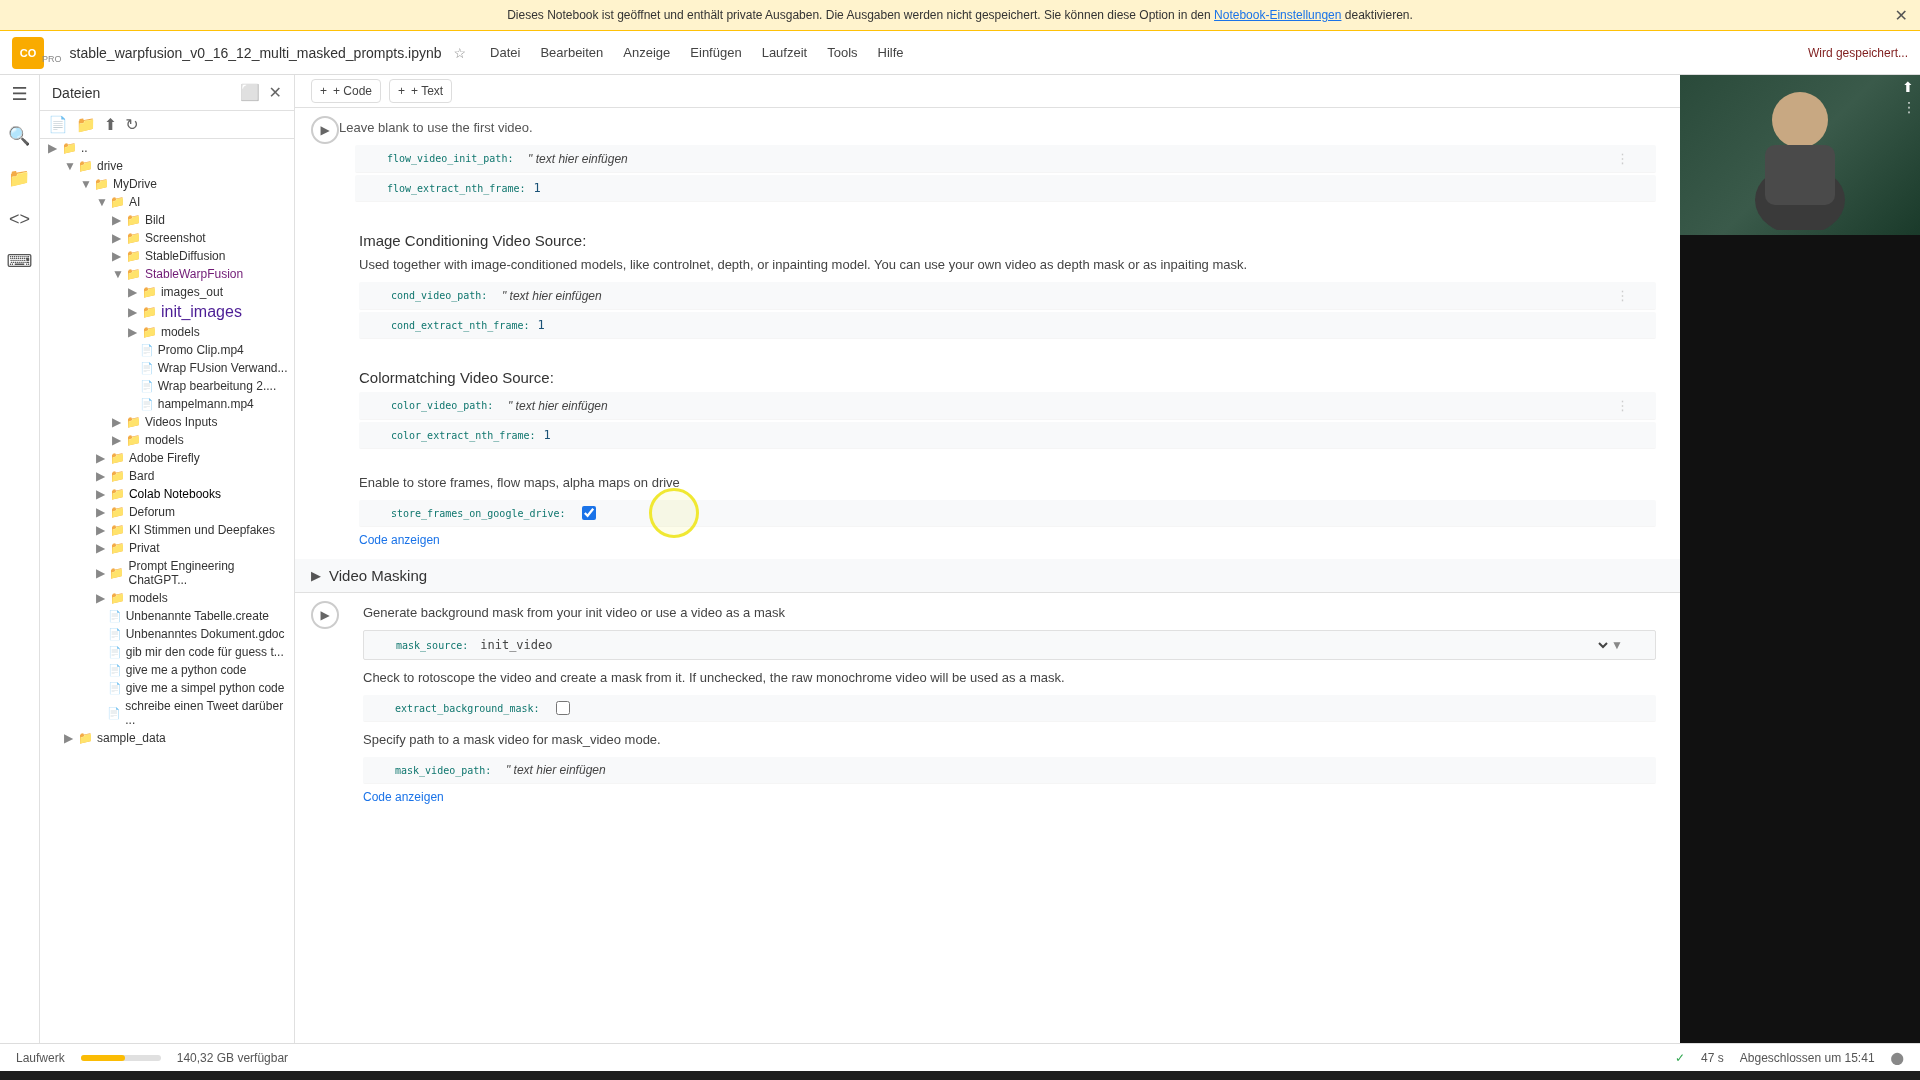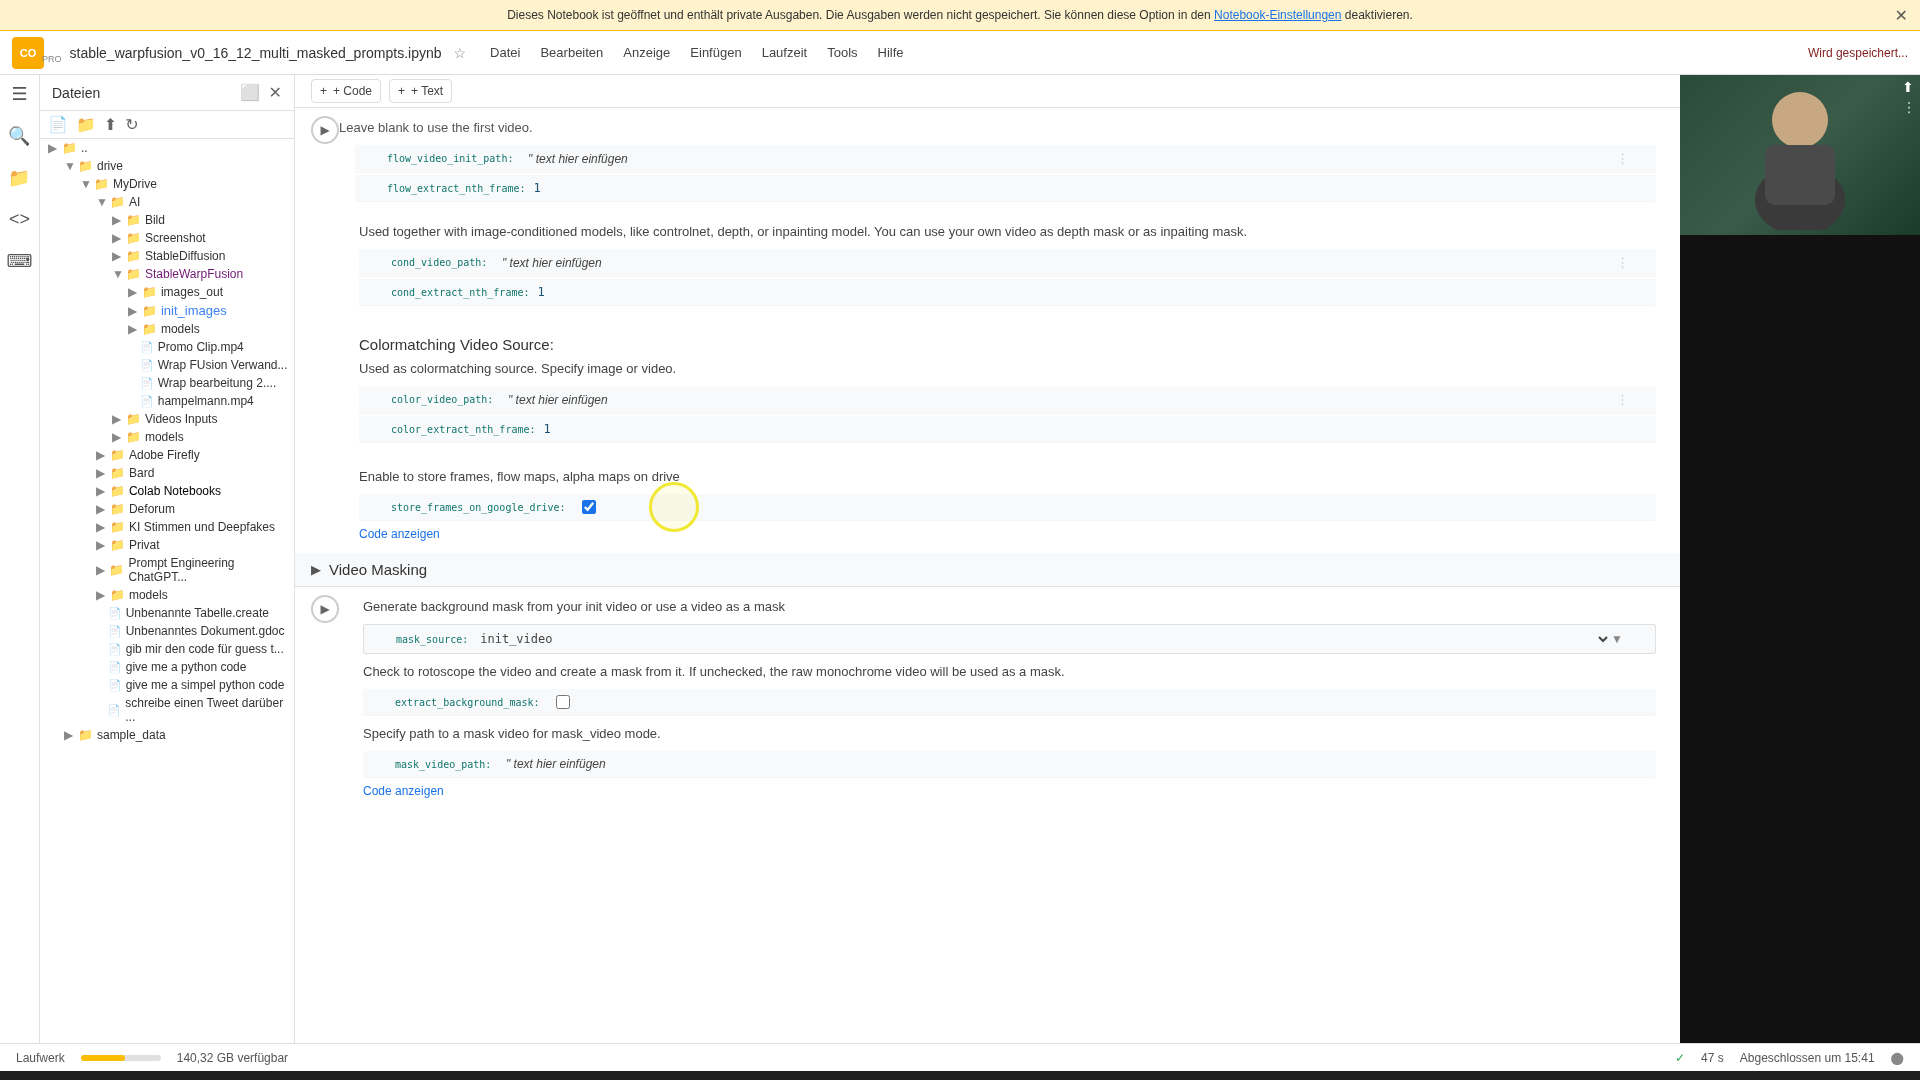--- a/index.html
+++ b/index.html
@@ -316,21 +316,21 @@
           <span style="font-size:12px;color:#701a75;">StableWarpFusion</span>
         </div>
         <div class="tree-item" style="padding-left: 88px;">
           <span style="width:12px;color:#888;margin-right:2px;">▶</span>
           <span style="color:#5f6368;margin-right:4px;">📁</span>
           <span style="font-size:12px;color:#333;">images_out</span>
         </div>
         <div class="tree-item" style="padding-left: 88px;">
           <span style="width:12px;color:#888;margin-right:2px;">▶</span>
           <span style="color:#5f6368;margin-right:4px;">📁</span>
-          <span style="font-size:13px;color:#3b82f6;">init_images</span>
+          <span style="font-size:16px;color:#4c1d95;">init_images</span>
         </div>
         <div class="tree-item" style="padding-left: 88px;">
           <span style="width:12px;color:#888;margin-right:2px;">▶</span>
           <span style="color:#5f6368;margin-right:4px;">📁</span>
           <span style="font-size:12px;color:#333;">models</span>
         </div>
         <div class="tree-item" style="padding-left: 88px;">
           <span style="width:12px;"></span>
           <span style="color:#5f6368;margin-right:4px;font-size:11px;">📄</span>
           <span style="font-size:12px;color:#333;">Promo Clip.mp4</span>
@@ -466,39 +466,39 @@
           <div class="field-row">
             <span class="field-label">flow_extract_nth_frame:</span>
             <span class="field-value-number">1</span>
           </div>
         </div>
       </div>
     </div>
 
     <div class="cell-container">
       <div style="padding:0 8px 0 48px;">
+        <div class="section-header">Image Conditioning Video Source:</div>
         <div class="section-desc">Used together with image-conditioned models, like controlnet, depth, or inpainting model. You can use your own video as depth mask or as inpaiting mask.</div>
 
         <div class="field-row">
           <span class="field-label">cond_video_path:</span>
           <span class="field-value">&nbsp;&nbsp;"  text hier einfügen</span>
           <span class="field-scrollbar">⋮</span>
         </div>
 
         <div class="field-row">
           <span class="field-label">cond_extract_nth_frame:</span>
           <span class="field-value-number">1</span>
         </div>
       </div>
     </div>
 
     <div class="cell-container">
       <div style="padding:0 8px 0 48px;">
         <div class="section-header">Colormatching Video Source:</div>
-        <div class="section-desc">Used as colormatching source. Specify image or video.</div>
 
         <div class="field-row">
           <span class="field-label">color_video_path:</span>
           <span class="field-value">&nbsp;&nbsp;"  text hier einfügen</span>
           <span class="field-scrollbar">⋮</span>
         </div>
 
         <div class="field-row">
           <span class="field-label">color_extract_nth_frame:</span>
           <span class="field-value-number">1</span>

